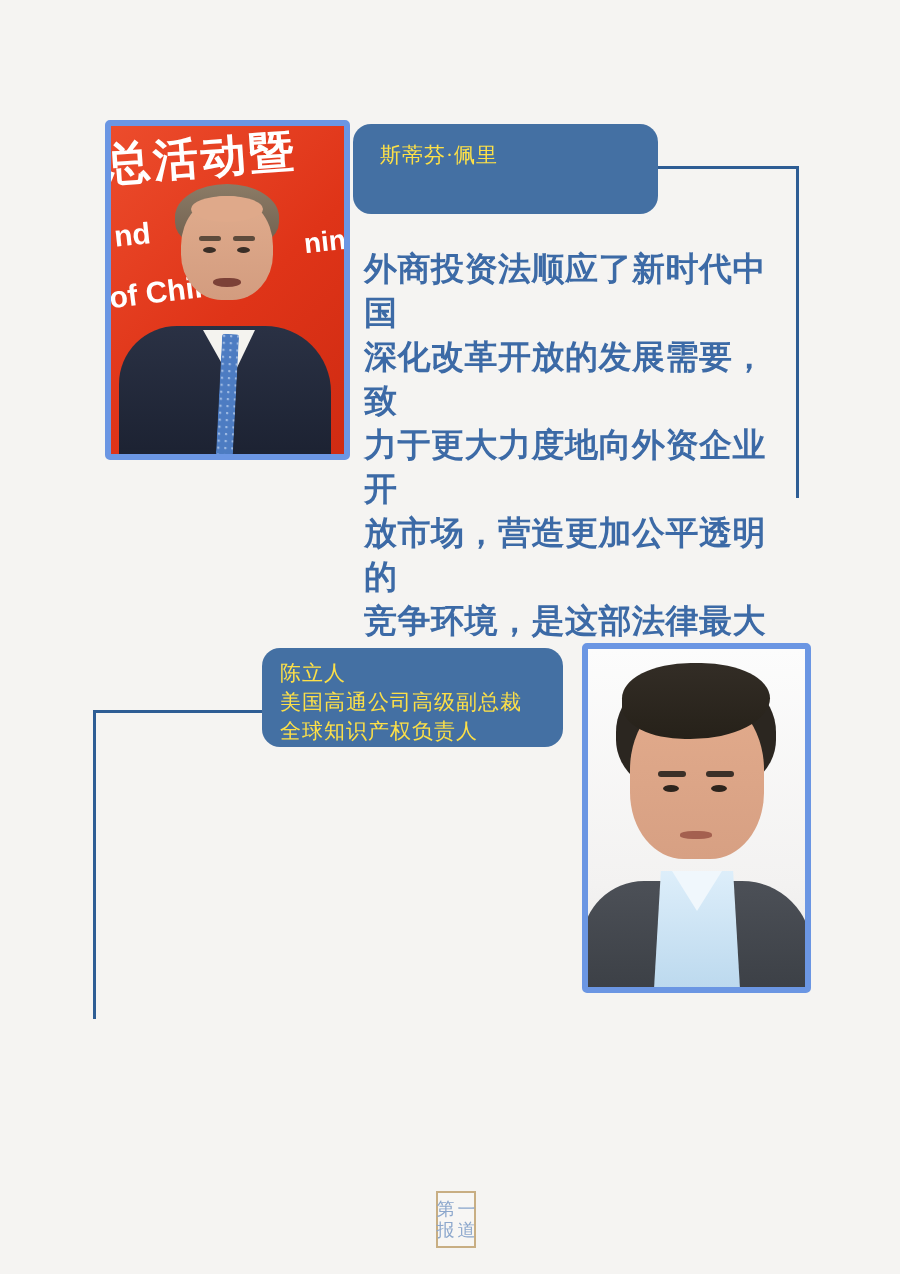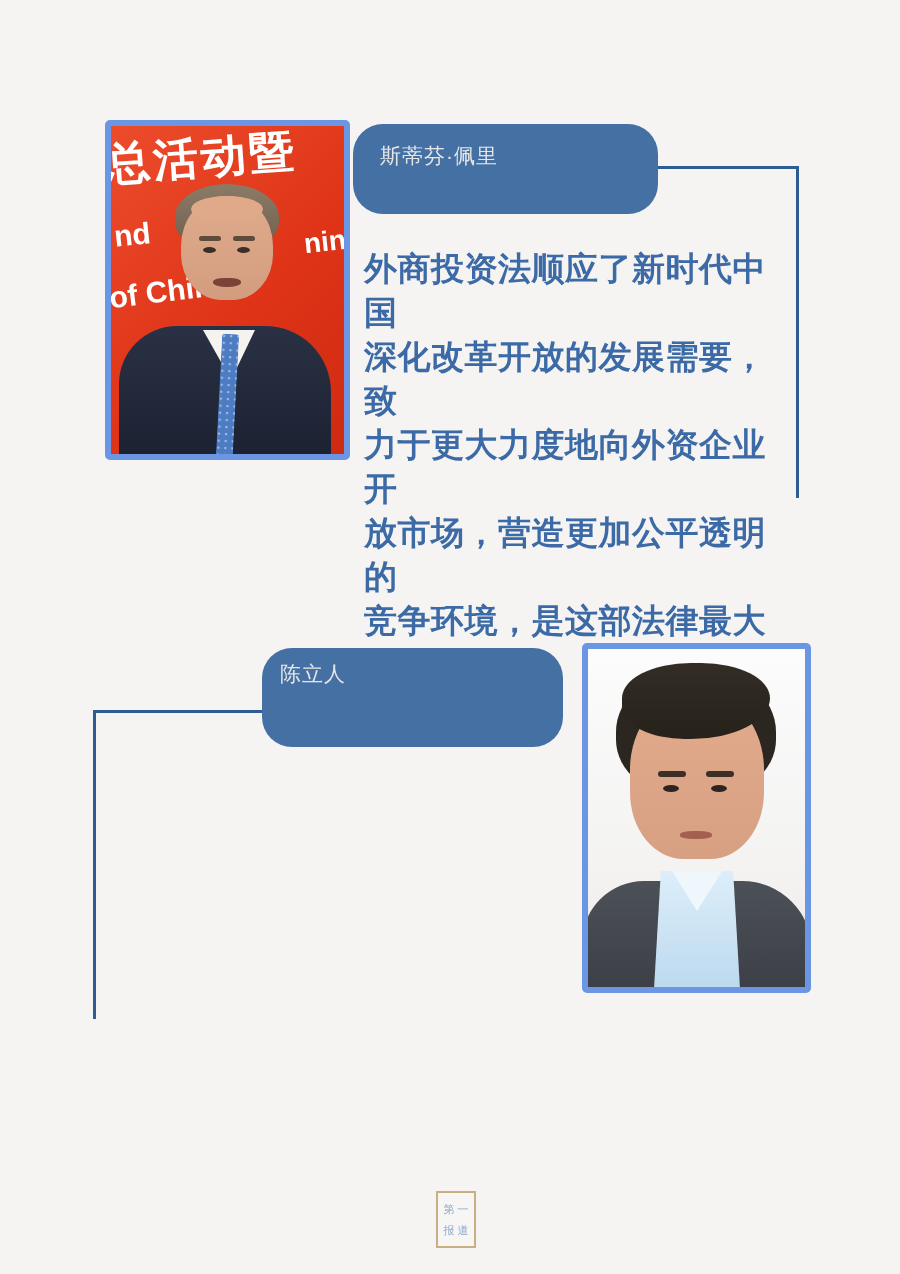--- a/index.html
+++ b/index.html
@@ -7,23 +7,24 @@
     position:relative;
     width:900px;height:1274px;
     background:#f5f4f2;
     overflow:hidden;
     font-family:"Liberation Sans","DejaVu Sans",sans-serif;
   }
   
   .badge{
     position:absolute;
     background:#4470a3;
-    border-radius:30px;
-    color:#e5e5e5;
+    border-radius:18px;
+    color:#fde047;
     box-sizing:border-box;
+    font-family:Liberation Serif, serif;
   }
   #badge-1{left:353px;top:124px;width:305px;height:90px;padding:17px 20px 0 27px;}
   #badge-2{left:262px;top:648px;width:301px;height:99px;padding:11px 16px 0 18px;}
   .badge-line{
     font-size:21px;
     line-height:29px;
     font-weight:500;
     letter-spacing:1px;
     white-space:nowrap;
   }
@@ -97,21 +98,21 @@
   
   #seal{
     position:absolute;left:436px;top:1191px;width:40px;height:57px;
     border:2px solid #c8ae83;
     box-sizing:border-box;
     background:#f7f6f4;
     display:flex;flex-direction:column;justify-content:center;align-items:center;
   }
   .seal-line{
     font-family:"Liberation Serif","DejaVu Serif",serif;
-    font-size:11px;line-height:21px;
+    font-size:18px;line-height:21px;
     color:#8ca7cc;
     letter-spacing:3px;
     text-indent:3px;
     white-space:nowrap;
   }
 </style>
 </head>
 <body>
 
 <div id="canvas">
@@ -147,20 +148,22 @@
 
   <div id="quote-1" class="quote">外商投资法顺应了新时代中国
 深化改革开放的发展需要，致
 力于更大力度地向外资企业开
 放市场，营造更加公平透明的
 竞争环境，是这部法律最大的
 亮点。</div>
 
   <div id="badge-2" class="badge">
     <div class="badge-line">陈立人</div>
+    <div class="badge-line">美国高通公司高级副总裁</div>
+    <div class="badge-line">全球知识产权负责人</div>
   </div>
 
   <div id="photo-2" class="photo-frame">
     <div class="photo-inner">
       <div id="p2-hairback" class="shape"></div>
       <div id="p2-face" class="shape"></div>
       <div id="p2-hairfront" class="shape"></div>
       <div id="p2-brow-l" class="shape"></div>
       <div id="p2-brow-r" class="shape"></div>
       <div id="p2-eye-l" class="shape"></div>

